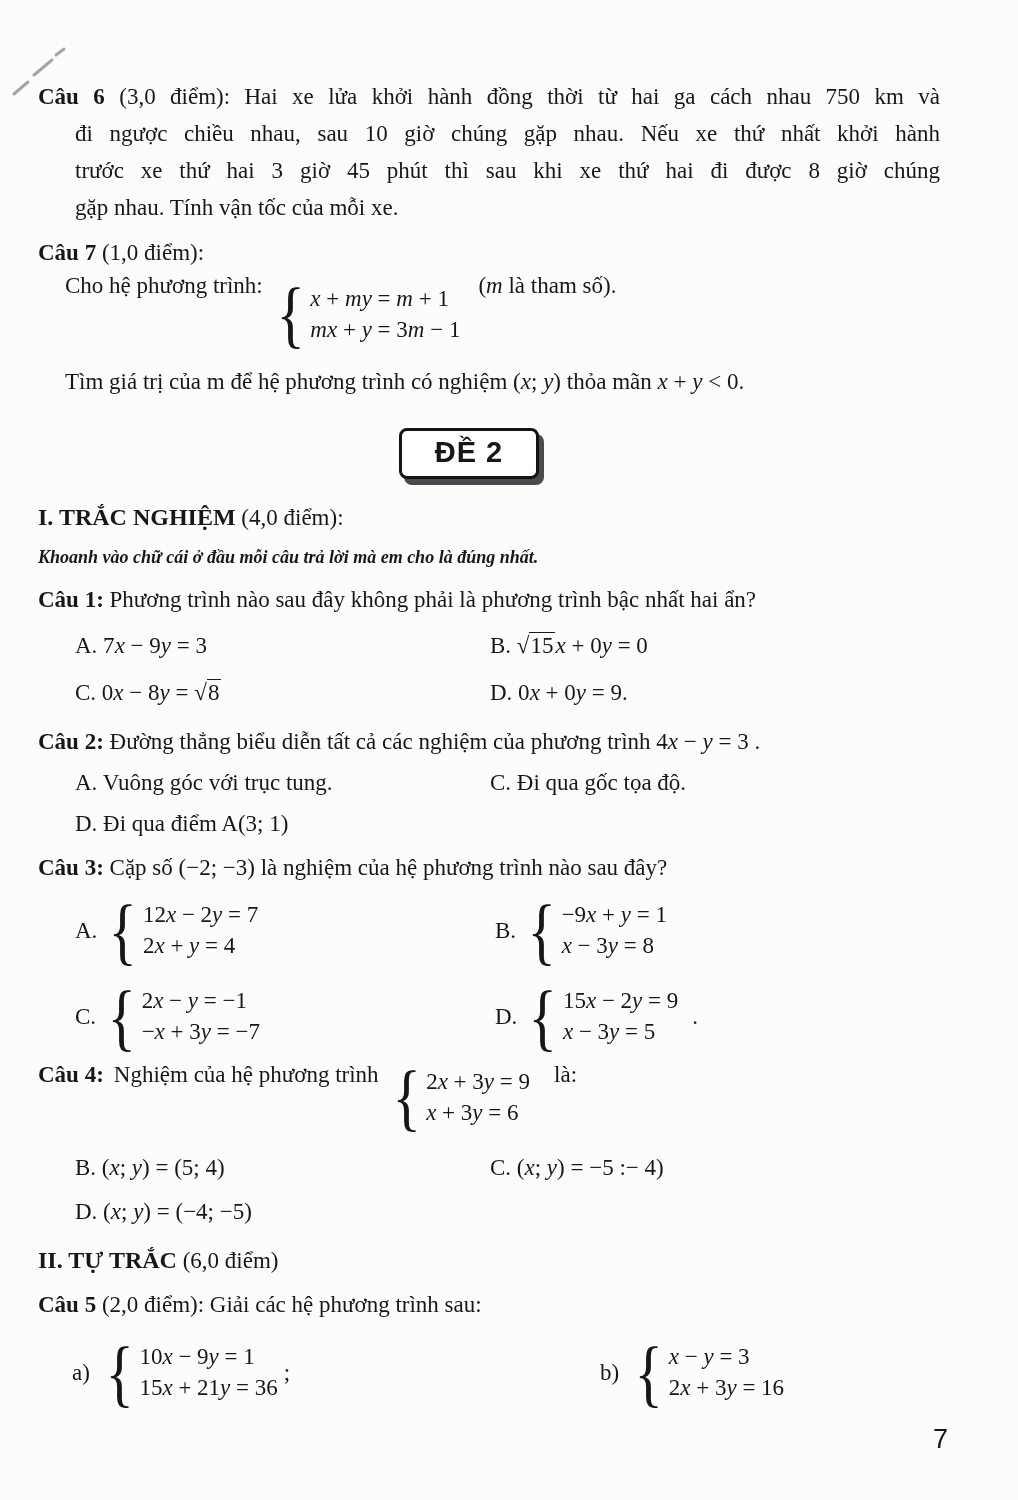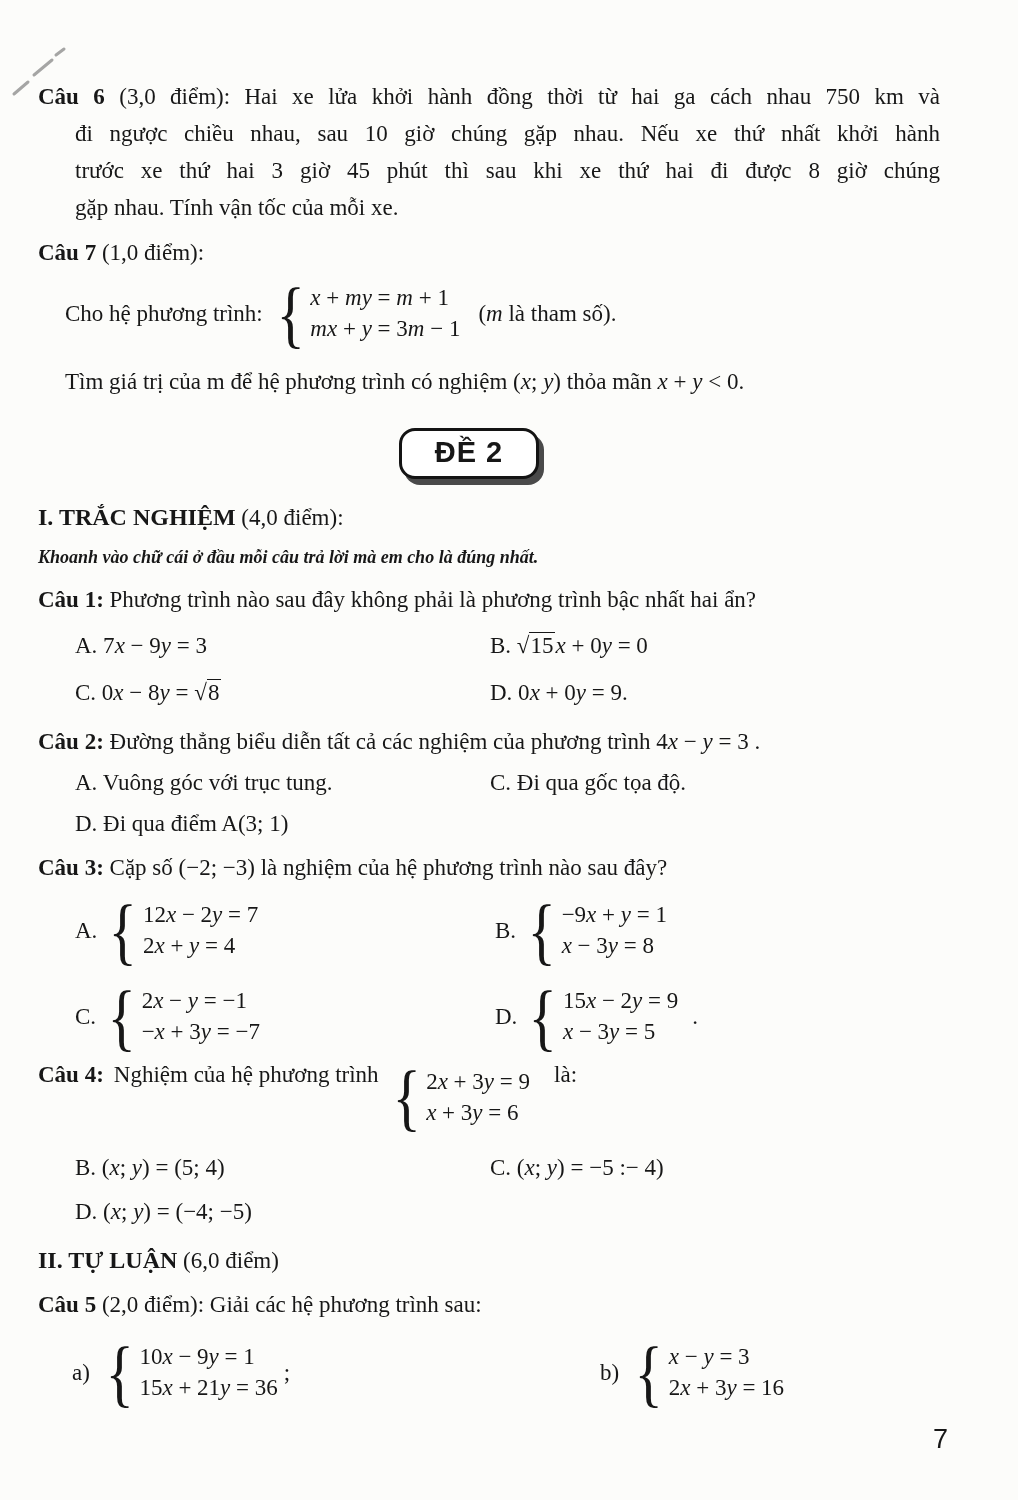--- a/index.html
+++ b/index.html
@@ -18,24 +18,24 @@
   .ind28{margin-left:27px;}
   .q{line-height:40px;margin-top:4px;}
   .m{white-space:nowrap;}
   .rad{border-top:1.6px solid currentColor;padding:0 2px 0 1px;}
   
   .system{display:inline-flex;align-items:center;}
   .brace{font-family:"Liberation Serif",serif;font-size:74px;line-height:0.95;
          font-weight:400;transform:scaleX(.8);transform-origin:center;margin-right:2px;}
   .eqs{display:inline-flex;flex-direction:column;justify-content:center;row-gap:5px;}
   .eq{line-height:26px;white-space:nowrap;}
-  .sysrow{display:flex;align-items:center;gap:10px;min-height:82px;margin-top:2px;}
+  .sysrow{display:flex;gap:10px;min-height:82px;margin-top:2px;}
   
   .de2wrap{display:flex;justify-content:center;margin:28px 40px 18px 0;}
-  .de2box{border:3.5px solid #141414;border-radius:16px;padding:5px 33px 7px;
+  .de2box{border:3.5px solid #141414;border-radius:8px;padding:5px 33px 7px;
           background:#fff;box-shadow:5px 6px 0 #4a4a4a;
           font-family:"Liberation Sans","DejaVu Sans",sans-serif;
           font-weight:bold;font-size:29px;letter-spacing:1px;}
   
   .sec-title{line-height:40px;margin-top:18px;font-size:24px;}
   .sec-title .pts{font-size:23px;font-weight:normal;}
   .instr{line-height:38px;font-size:18px;}
   
   .opt-grid{display:grid;grid-template-columns:415px 1fr;margin-left:37px;}
   .opt{line-height:47px;white-space:nowrap;}
@@ -180,21 +180,21 @@
     </span>
     <span style="margin-left:14px;">là:</span>
   </div>
   <div class="opt-grid">
     <div class="opt opt4">B. (<i>x</i>; <i>y</i>) = (5; 4)</div>
     <div class="opt opt4">C. (<i>x</i>; <i>y</i>) = −5 :− 4)</div>
     <div class="opt opt4">D. (<i>x</i>; <i>y</i>) = (−4; −5)</div>
   </div>
 
   <div class="sec-title" style="margin-top:6px;">
-    <span class="b">II. TỰ LUẬN</span><span class="pts"> (6,0 điểm)</span>
+    <span class="b">II. TỰ TRẮC</span><span class="pts"> (6,0 điểm)</span>
   </div>
 
   <div class="q">
     <span class="b">Câu 5</span><span> (2,0 điểm): Giải các hệ phương trình sau:</span>
   </div>
   <div class="c5-grid">
     <div class="c5-part">
       <span>a)</span>
       <span class="system">
         <span class="brace">{</span>

